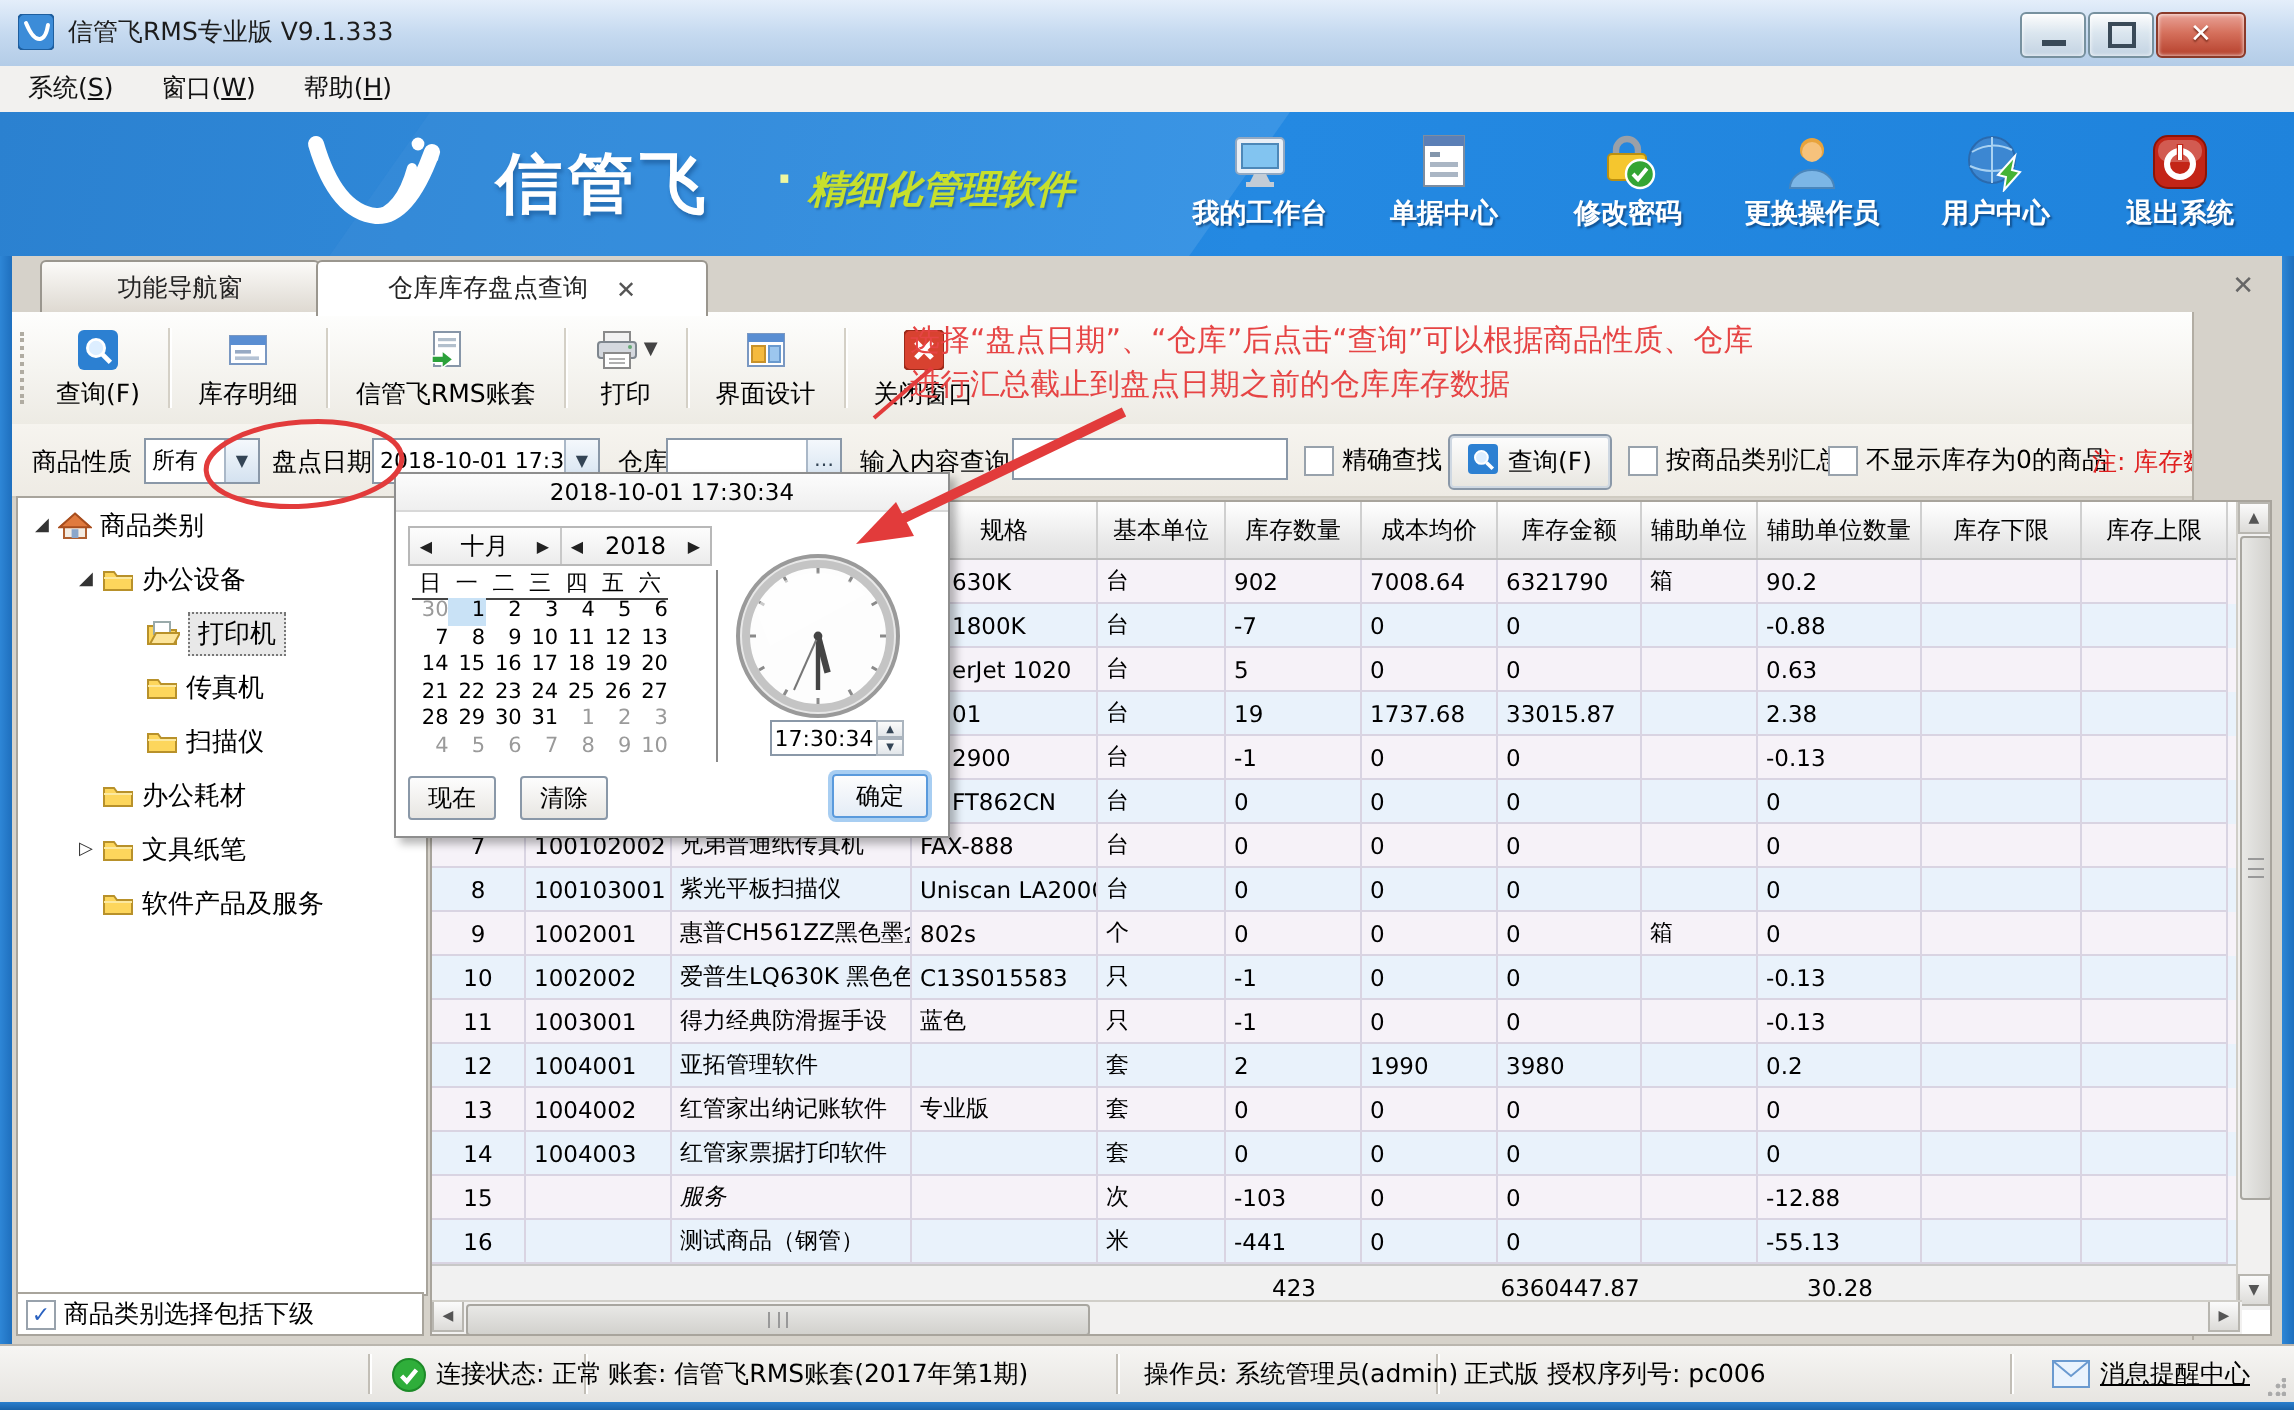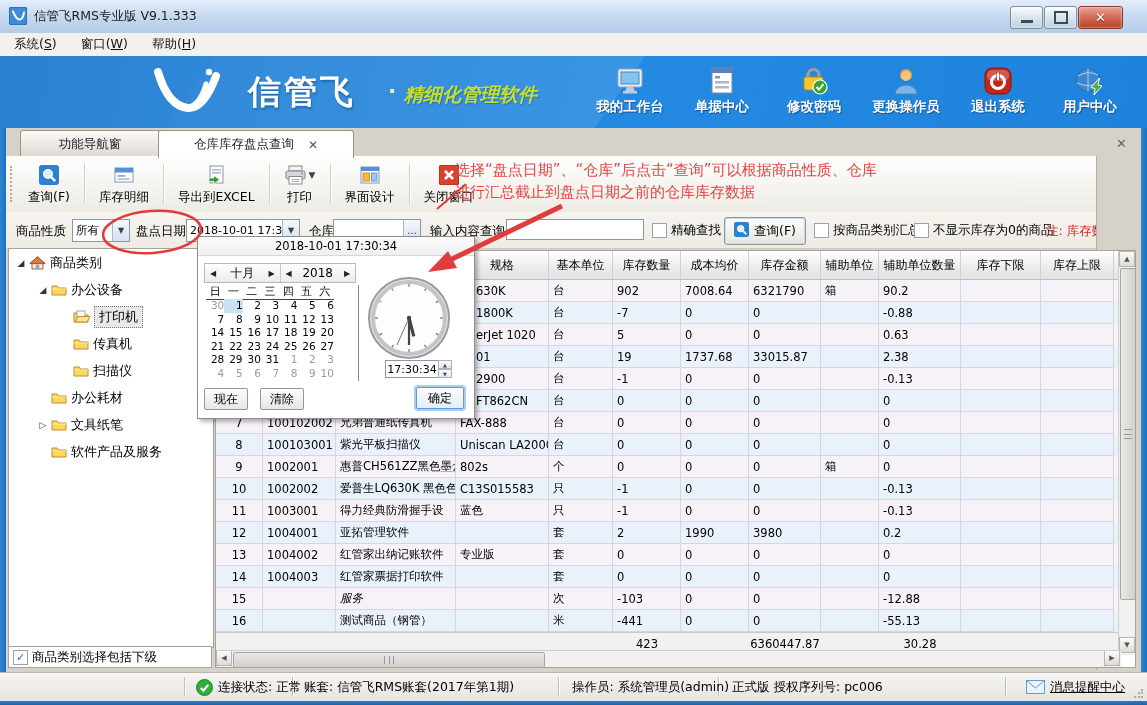--- a/index.html
+++ b/index.html
@@ -207,39 +207,39 @@
             <svg width="30" height="30">
               <path d="M9 9 a6 6 0 0 1 12 0 q0 3 -2 4 h-8 q-2 -1 -2 -4" fill="#e8a33c"></path>
               <circle cx="15" cy="10" r="5" fill="#f6c27c"></circle>
               <path d="M4 28 a11 9 0 0 1 22 0 z" fill="#7cb6e6" stroke="#4a86bc"></path>
             </svg>
           </div>
           <div class="blabel">更换操作员</div>
         </div>
         <div class="banner-btn">
           <div class="bicon">
+            <svg width="32" height="30">
+              <circle cx="14" cy="14" r="11.5" fill="#3c87d2" stroke="#2a6aae"></circle>
+              <path d="M4 10 q10 -6 20 -1 M3 17 q11 5 22 0 M14 2.5 v23" stroke="#a9d2f2" fill="none"></path>
+              <path d="M20 29 l8 -9 -4 -1 1.5 -7 -8.5 9.5 4 1 z" fill="#45b336" stroke="#fff"></path>
+            </svg>
+          </div>
+          <div class="blabel">用户中心</div>
+        </div>
+        <div class="banner-btn">
+          <div class="bicon">
             <svg width="30" height="30">
               <rect x="2" y="2" width="26" height="26" rx="7" fill="#c32517" stroke="#8c1407"></rect>
               <rect x="4" y="4" width="22" height="11" rx="5" fill="rgba(255,255,255,.25)"></rect>
               <circle cx="15" cy="16" r="6.5" fill="none" stroke="#fff" stroke-width="3"></circle>
               <rect x="13.4" y="6" width="3.2" height="8" fill="#c32517"></rect>
               <rect x="14" y="6.5" width="2" height="7.5" fill="#fff"></rect>
             </svg>
           </div>
           <div class="blabel">退出系统</div>
-        </div>
-        <div class="banner-btn">
-          <div class="bicon">
-            <svg width="32" height="30">
-              <circle cx="14" cy="14" r="11.5" fill="#3c87d2" stroke="#2a6aae"></circle>
-              <path d="M4 10 q10 -6 20 -1 M3 17 q11 5 22 0 M14 2.5 v23" stroke="#a9d2f2" fill="none"></path>
-              <path d="M20 29 l8 -9 -4 -1 1.5 -7 -8.5 9.5 4 1 z" fill="#45b336" stroke="#fff"></path>
-            </svg>
-          </div>
-          <div class="blabel">用户中心</div>
         </div>
       </div>
   </div>
 
   <div class="abs side-strip" style="left:0"></div>
   <div class="abs side-strip" style="left:1141px"></div>
   <div class="abs bottom-strip"></div>
   <div class="abs form-edge"></div>
 
   <div class="abs tabrow" id="tab-row">
@@ -281,21 +281,21 @@
         <div class="tb-sep"></div>
         <div class="tb-btn">
           <div class="ticon">
             <svg width="20" height="20">
               <rect x="4" y="1" width="13" height="17" fill="#fff" stroke="#8796a8"></rect>
               <rect x="6" y="4" width="9" height="1.6" fill="#b2bfcc"></rect>
               <rect x="6" y="7" width="9" height="1.6" fill="#b2bfcc"></rect>
               <path d="M3 13 h5 v-2.6 l5.5 4.3 -5.5 4.3 v-2.6 h-5 z" fill="#2ba13a" stroke="#fff" stroke-width=".7"></path>
             </svg>
           </div>
-          <div class="tlabel">导出到EXCEL</div>
+          <div class="tlabel">信管飞RMS账套</div>
         </div>
         <div class="tb-sep"></div>
         <div class="tb-btn">
           <div class="ticon">
             <svg width="23" height="20">
               <rect x="5" y="1" width="13" height="5" fill="#f2f2f2" stroke="#8a8a8a"></rect>
               <rect x="2" y="6" width="19" height="8" rx="1.5" fill="#d4d8de" stroke="#7e868e"></rect>
               <circle cx="18" cy="8.5" r="1" fill="#6a7"></circle>
               <rect x="5" y="11.5" width="13" height="7.5" fill="#fff" stroke="#8a8a8a"></rect>
               <line x1="7.5" y1="14.5" x2="15.5" y2="14.5" stroke="#b0b0b0"></line>

